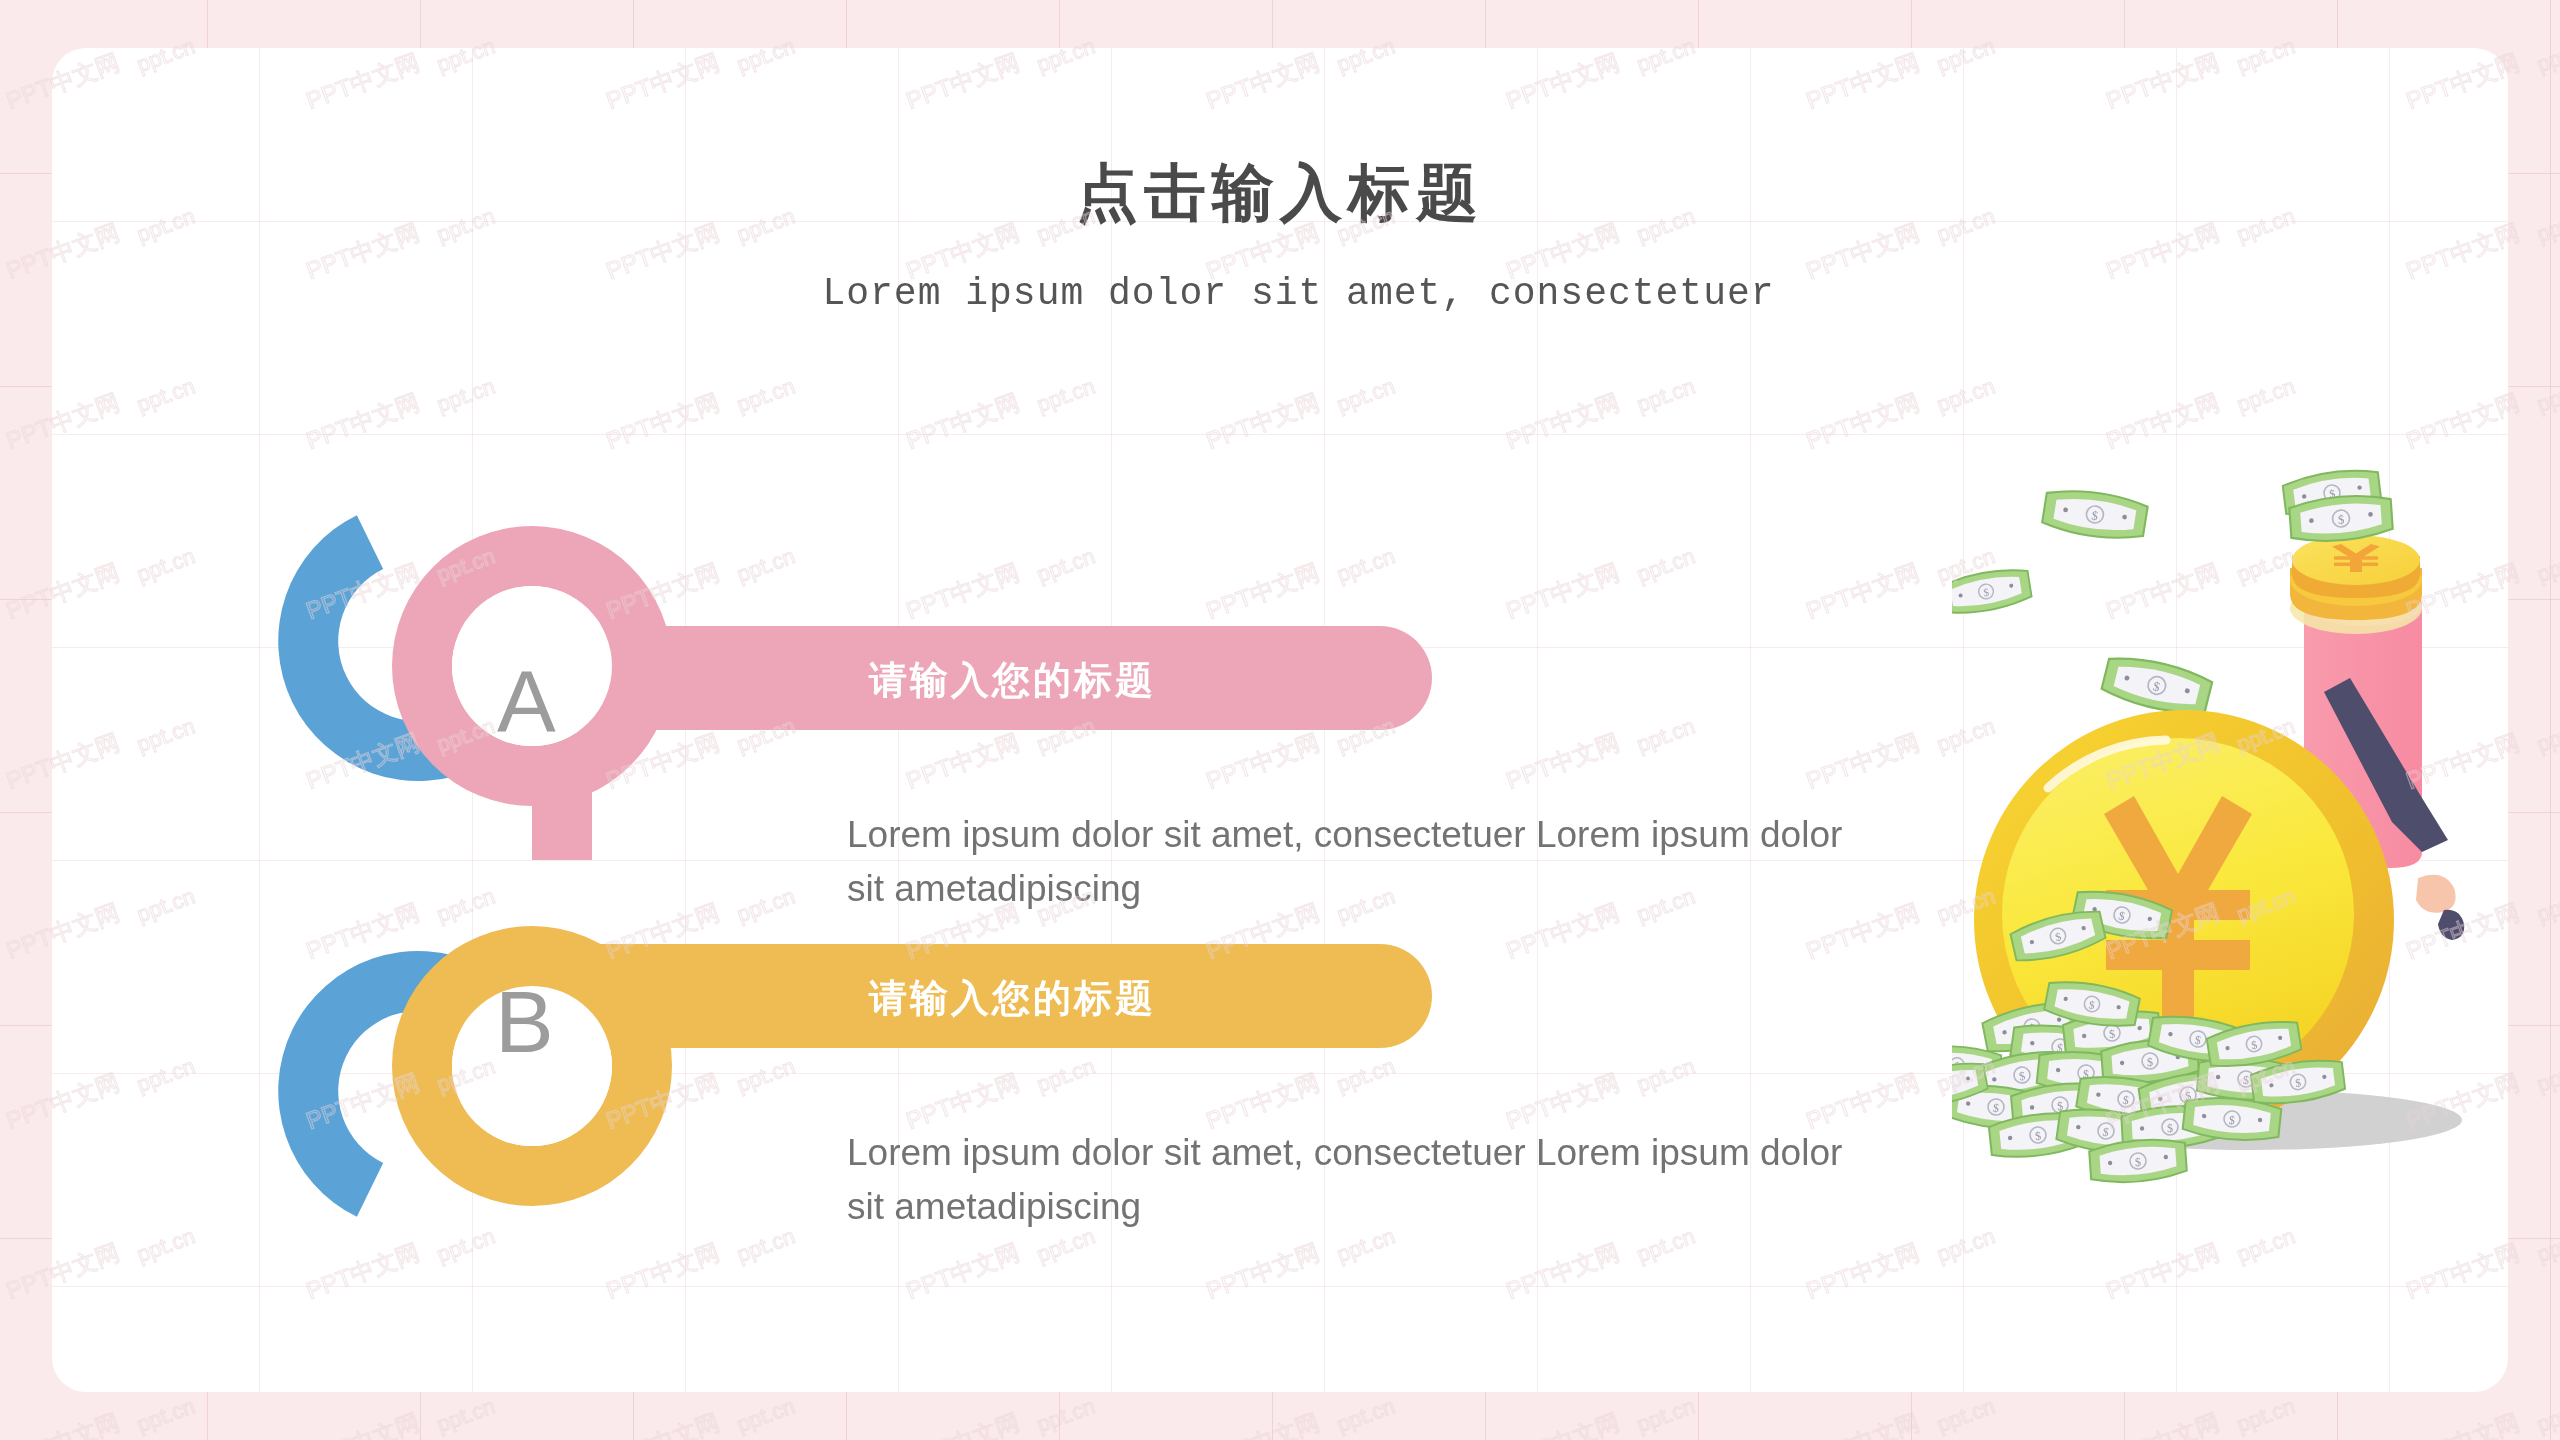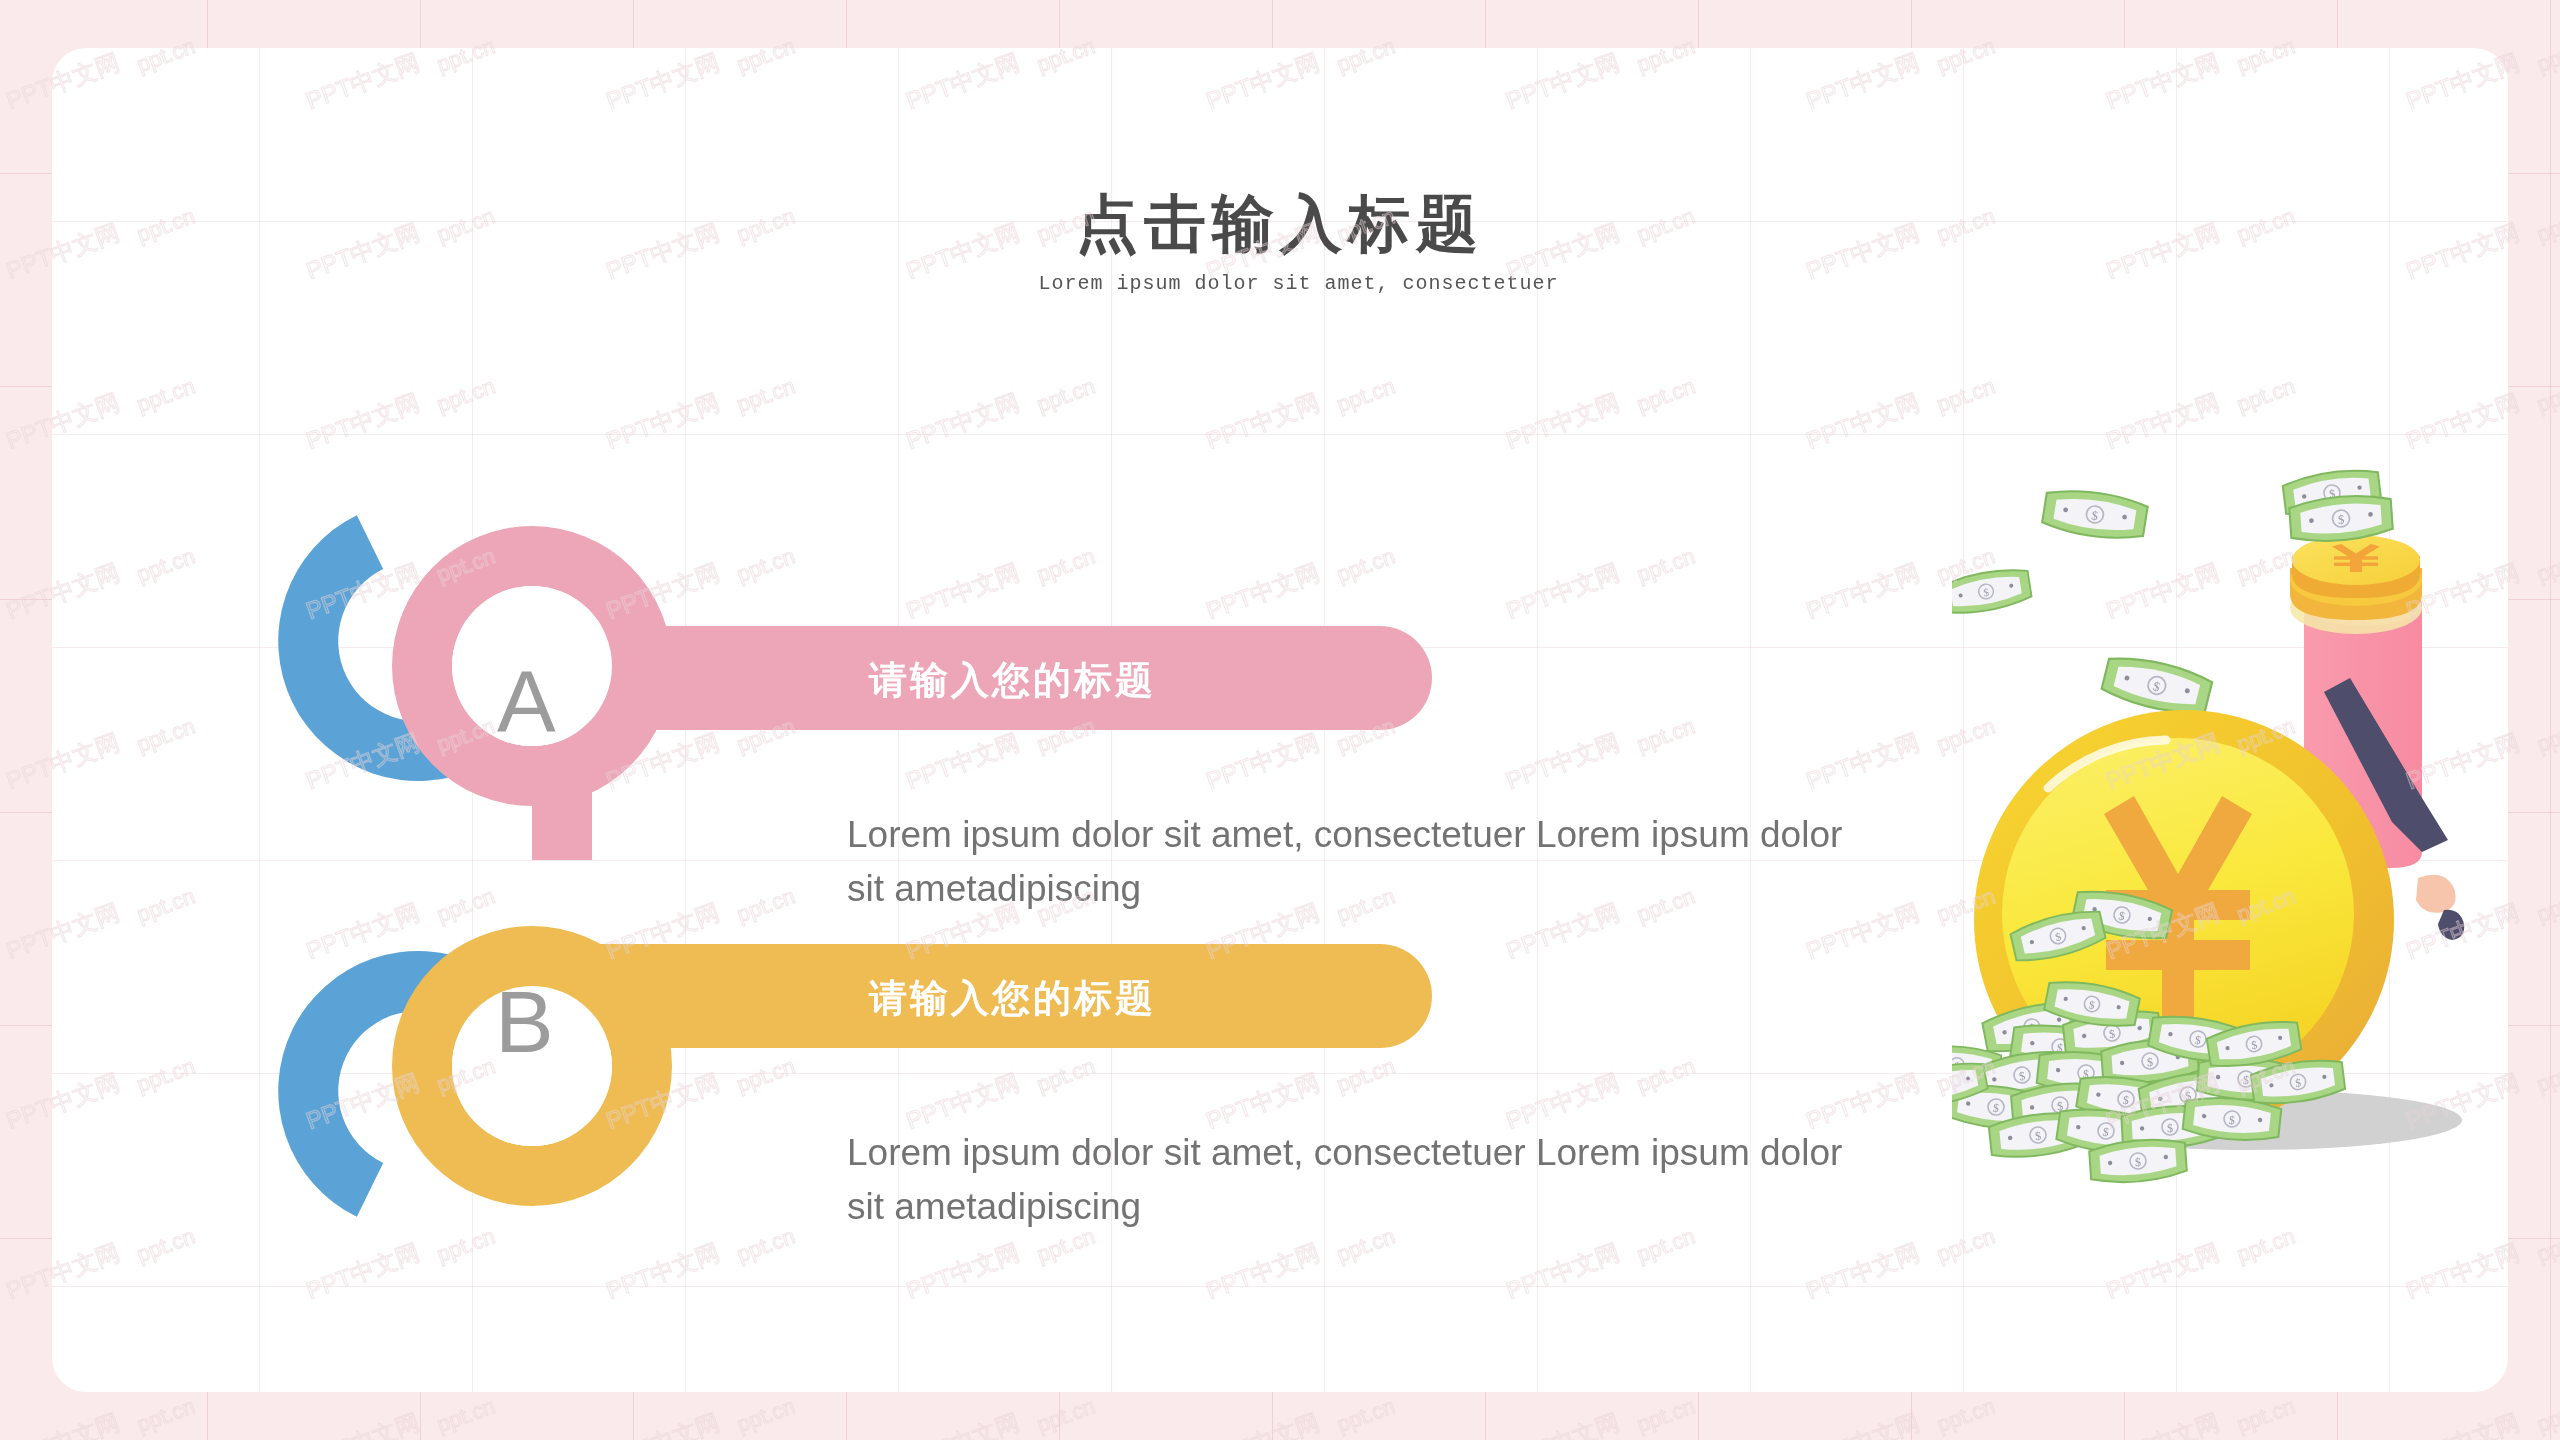--- a/index.html
+++ b/index.html
@@ -45,32 +45,32 @@
       linear-gradient(to right, rgba(226,180,190,.45) 1px, transparent 1px),
       linear-gradient(to bottom, rgba(226,180,190,.45) 1px, transparent 1px);
     background-size:213px 213px;
     background-position:-6px -40px;
     pointer-events:none;
     z-index:0;
   }
 
   
   .page-title{
-    position:absolute;left:0;right:0;top:134px;
+    position:absolute;left:0;right:0;top:103px;
     text-align:center;
     font-size:62px;
     font-weight:700;
     letter-spacing:6px;
     color:#4a4a4a;
     z-index:5;
   }
   .page-subtitle{
     position:absolute;left:0;right:0;top:224px;
     text-align:center;
-    font-size:20px;
+    font-size:38px;
     letter-spacing:1px;
     color:#555;
     font-family:"Liberation Mono","DejaVu Sans Mono",monospace;
     z-index:5;
     padding-left:37px;
   }
 
   
   .diagram{
     position:absolute;

